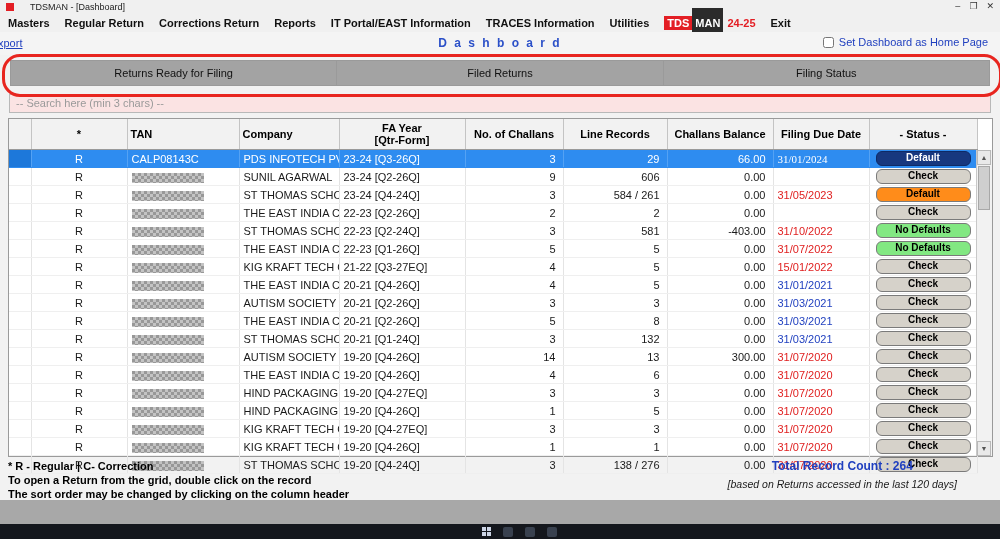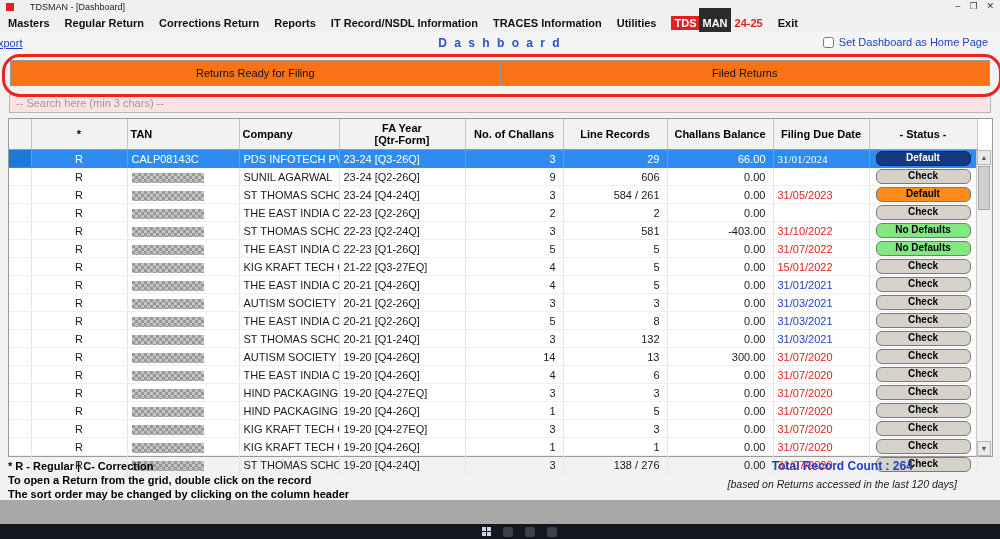--- a/index.html
+++ b/index.html
@@ -24,21 +24,21 @@
 
   
   .subheader{position:absolute;top:32px;left:0;right:0;height:23px;background:#f4f4f4;}
   .export-link{position:absolute;left:-2px;top:5px;color:#1f3fbf;text-decoration:underline;font-size:11px;cursor:pointer;}
   .dash-title{position:absolute;left:0;right:0;top:4px;text-align:center;color:#2b50c8;font-weight:bold;font-size:12px;letter-spacing:2px;}
   .home-check{position:absolute;right:12px;top:4px;display:flex;align-items:center;gap:5px;color:#1f3fbf;font-size:11px;}
   .home-check input{width:11px;height:11px;margin:0;accent-color:#1f3fbf;}
 
   
   .tabs{position:absolute;top:60px;left:10px;right:10px;height:26px;display:flex;z-index:2;}
-  .tab{flex:1;display:flex;align-items:center;justify-content:center;font-size:11px;background:#f97316;border:1px solid #9a9a9a;border-left:none;color:#111;cursor:pointer;}
+  .tab{flex:1;display:flex;align-items:center;justify-content:center;font-size:11px;background:#a3a3a3;border:1px solid #9a9a9a;border-left:none;color:#111;cursor:pointer;}
   .tab:first-child{border-left:1px solid #9a9a9a;}
   .tab.active{background:linear-gradient(#4d6cc9,#1e3f9e);color:#fff;font-weight:bold;border:1px solid #16307e;}
   .annotation{position:absolute;left:2px;top:54px;width:994px;height:37px;border:3px solid #e8251f;border-radius:18px;pointer-events:none;z-index:5;}
 
   
   .searchbar{position:absolute;top:93px;left:9px;right:9px;height:19px;}
   .searchbar input{width:100%;height:100%;background:#fbe3e3;border:1px solid #b8b8b8;font-size:11px;color:#8a8a8a;padding:0 6px;font-family:inherit;box-sizing:border-box;}
   .searchbar input::placeholder{color:#9a9a9a;opacity:1;}
 
   
@@ -98,21 +98,21 @@
       <span>✕</span>
     </div>
   </div>
 
   <div class="menubar">
     <div class="menu-items">
         <span class="menu-item">Masters</span>
         <span class="menu-item">Regular Return</span>
         <span class="menu-item">Corrections Return</span>
         <span class="menu-item">Reports</span>
-        <span class="menu-item">IT Record/NSDL Information</span>
+        <span class="menu-item">IT Portal/EAST Information</span>
         <span class="menu-item">TRACES Information</span>
         <span class="menu-item">Utilities</span>
       </div>
     <div class="logo">
       <span class="tds">TDS</span>
         <span class="man">MAN</span>
     </div>
     <span class="logo-year">24-25</span>
     <span class="menu-item menu-exit">Exit</span>
   </div>
@@ -123,20 +123,21 @@
     <label class="home-check">
       <input type="checkbox" style="">
       <span>Set Dashboard as Home Page</span>
     </label>
   </div>
 
   <div class="annotation"></div>
   <div class="tabs">
       <div class="tab">Returns Ready for Filing</div>
       <div class="tab">Filed Returns</div>
+      <div class="tab">Filing Status</div>
     </div>
 
   <div class="searchbar">
     <input type="text" readonly="" placeholder="-- Search here (min 3 chars) --" style="">
   </div>
 
   <div class="grid">
     <table>
       <colgroup>
         <col style="width:22px">

